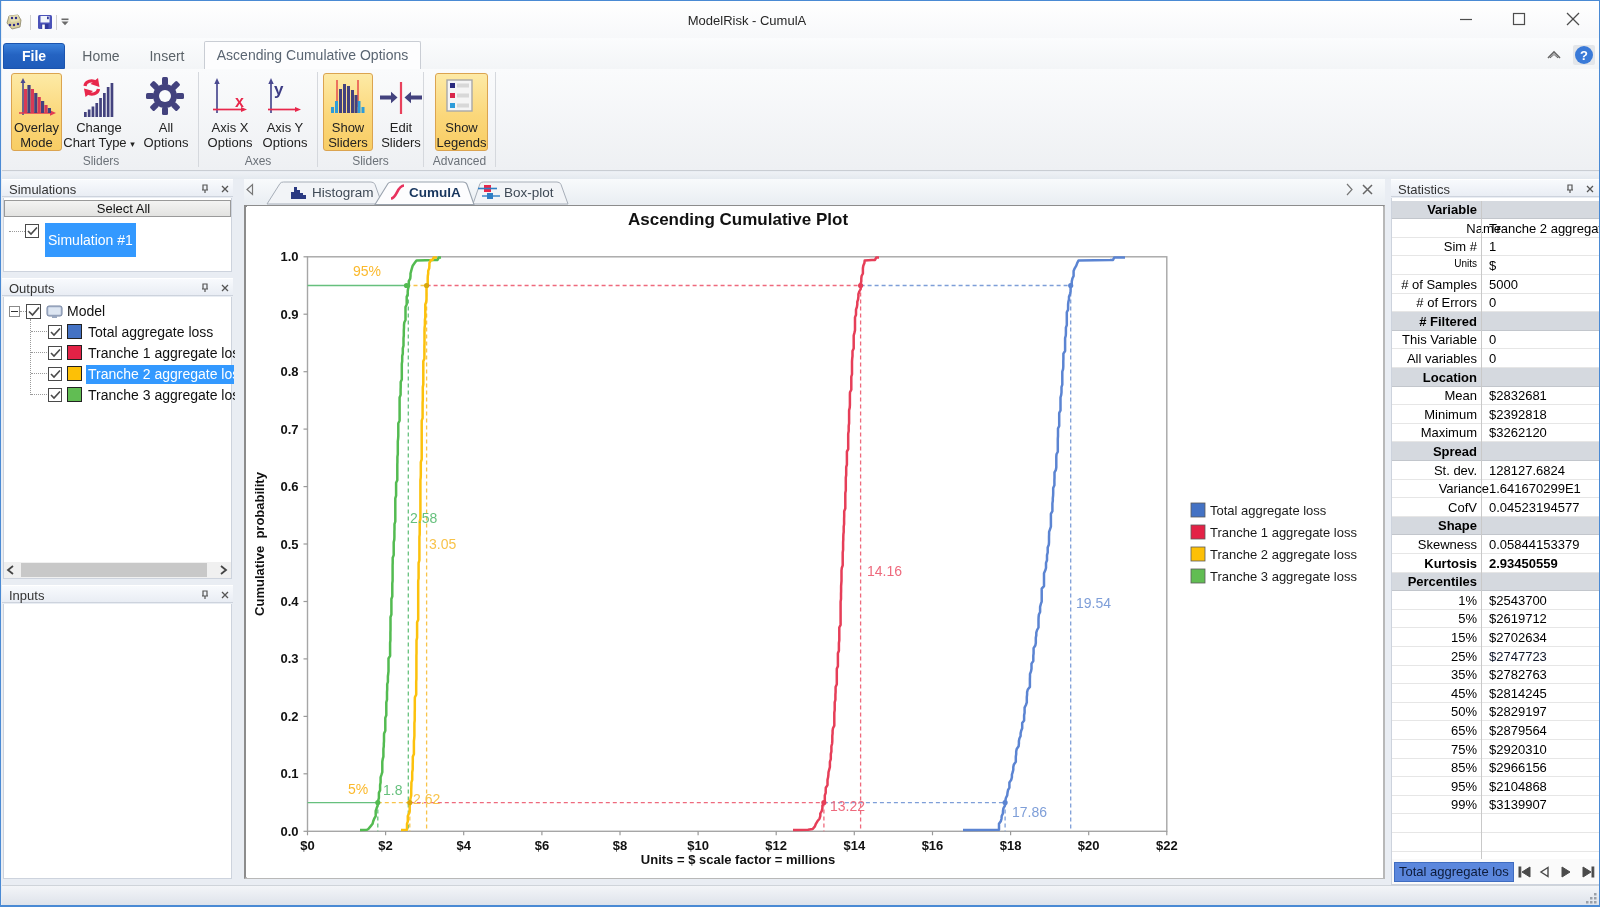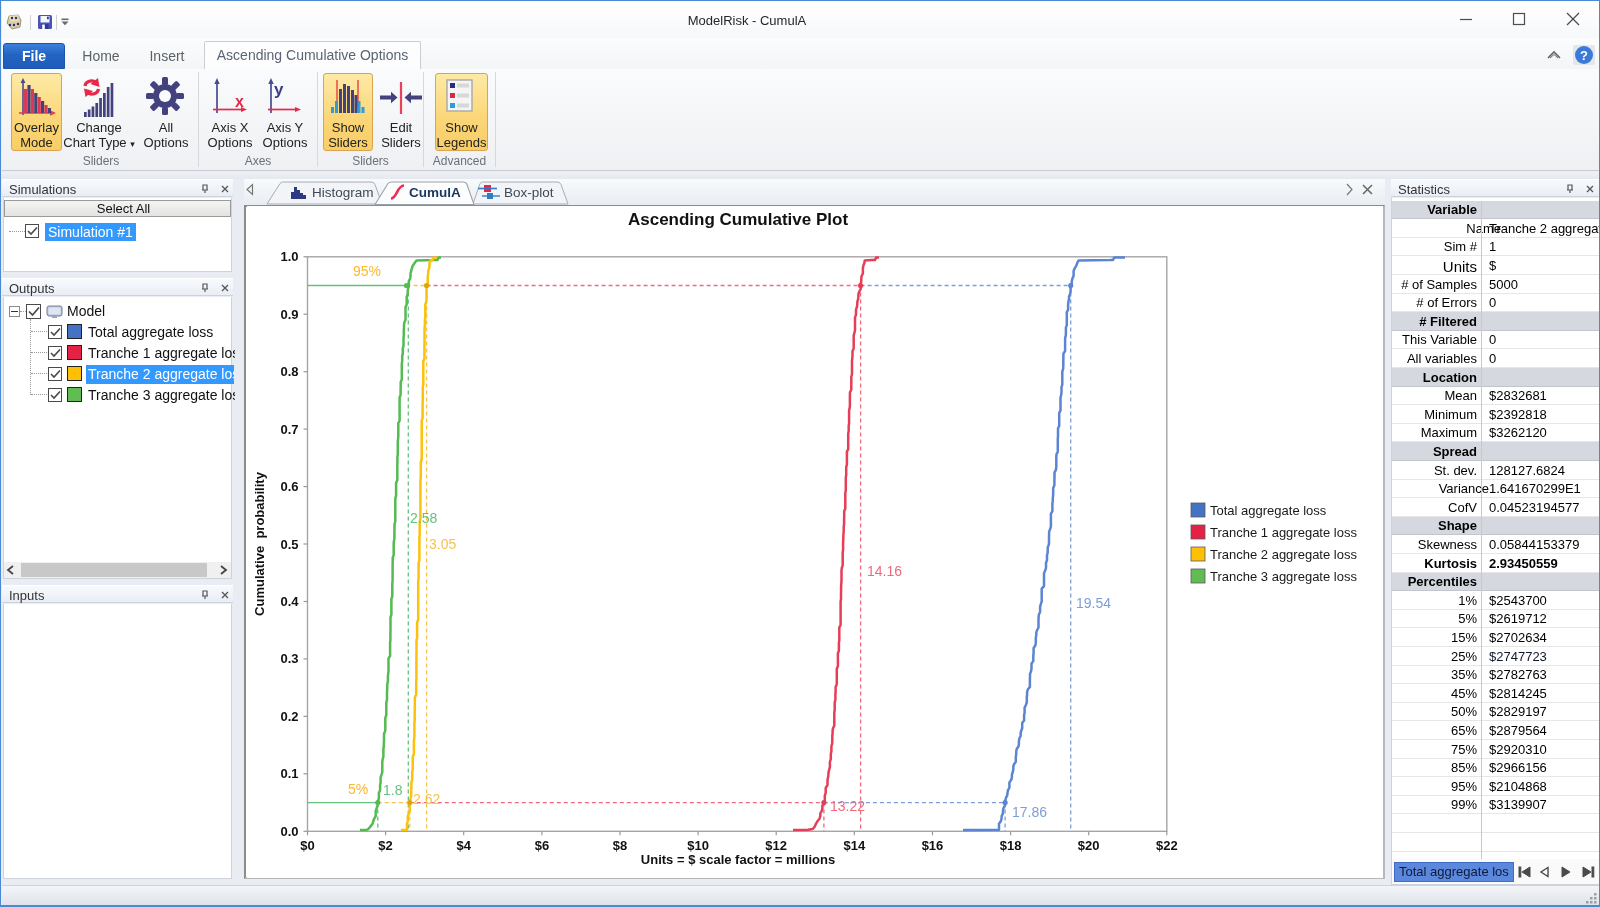--- a/index.html
+++ b/index.html
@@ -197,21 +197,21 @@
         <path d="M3,3 L9,9 M9,3 L3,9" stroke="#555" stroke-width="1.3"></path>
       </svg>
 </div>
 <div class="abs" style="left:2px;top:197px;width:229px;height:74px;background:#fff;border:1px solid #cdd3dd;border-top:none;"></div>
 <div class="abs" style="left:3px;top:199px;width:227px;height:17px;background:linear-gradient(#f4f4f3,#e3e3e1);border:1px solid #9a9a9a;font-size:13px;text-align:center;line-height:15px;color:#111;padding-left:12px;">Select All</div>
 <div class="abs" style="left:8px;top:230px;width:16px;height:1px;border-top:1px dotted #9a9a9a;"></div>
 <div class="abs" style="left:24px;top:223px;width:14px;height:14px;background:#fff;border:1.5px solid #4a4a4a;"></div>
 <svg class="abs" style="left:26px;top:226px" width="11" height="9" viewBox="0 0 11 9">
       <path d="M1,4 L4,7 L10,0.5" fill="none" stroke="#4a4a4a" stroke-width="1.6"></path>
     </svg>
-<div class="abs" style="left:44px;top:222px;background:#3399ff;color:#fff;font-size:14px;padding:0 3px;line-height:18px;">Simulation #1</div>
+<div class="abs" style="left:44px;top:222px;background:#3399ff;color:#fff;font-size:14px;padding:8px 3px;line-height:18px;">Simulation #1</div>
 
 <div class="hdr" style="top:277px;width:231px;">
       <div class="hdrtxt">Outputs</div>
 <svg class="pin" style="left:197px" viewBox="0 0 12 12">
         <path d="M4,2 h4 v5 h-4 z M3,7 h6 M6,7 v3" fill="none" stroke="#555" stroke-width="1.2"></path>
       </svg>
 <svg class="clx" style="left:217px" viewBox="0 0 12 12">
         <path d="M3,3 L9,9 M9,3 L3,9" stroke="#555" stroke-width="1.3"></path>
       </svg>
 </div>
@@ -424,21 +424,21 @@
     </div>
 <div style="position:absolute;left:1391px;top:218.2px;width:232px;height:18.6px;border-bottom:1px solid #e6e6e6;">
       <div style="position:absolute;right:123px;top:1.5px;font-size:13px;color:#000;white-space:nowrap;">Name</div>
       <div style="position:absolute;left:97px;top:1.5px;font-size:13px;color:#000;white-space:nowrap;">Tranche 2 aggregat</div>
     </div>
 <div style="position:absolute;left:1391px;top:236.8px;width:208px;height:18.6px;border-bottom:1px solid #e6e6e6;">
       <div style="position:absolute;right:123px;top:1.5px;font-size:13px;color:#000;white-space:nowrap;">Sim #</div>
       <div style="position:absolute;left:97px;top:1.5px;font-size:13px;color:#000;white-space:nowrap;">1</div>
     </div>
 <div style="position:absolute;left:1391px;top:255.4px;width:208px;height:18.6px;border-bottom:1px solid #e6e6e6;">
-      <div style="position:absolute;right:123px;top:1.5px;font-size:15px;color:#000;white-space:nowrap;">Units</div>
+      <div style="position:absolute;right:123px;top:1.5px;font-size:10px;color:#000;white-space:nowrap;">Units</div>
       <div style="position:absolute;left:97px;top:1.5px;font-size:13px;color:#000;white-space:nowrap;">$</div>
     </div>
 <div style="position:absolute;left:1391px;top:274.0px;width:208px;height:18.6px;border-bottom:1px solid #e6e6e6;">
       <div style="position:absolute;right:123px;top:1.5px;font-size:13px;color:#000;white-space:nowrap;"># of Samples</div>
       <div style="position:absolute;left:97px;top:1.5px;font-size:13px;color:#000;white-space:nowrap;">5000</div>
     </div>
 <div style="position:absolute;left:1391px;top:292.6px;width:208px;height:18.6px;border-bottom:1px solid #e6e6e6;">
       <div style="position:absolute;right:123px;top:1.5px;font-size:13px;color:#000;white-space:nowrap;"># of Errors</div>
       <div style="position:absolute;left:97px;top:1.5px;font-size:13px;color:#000;white-space:nowrap;">0</div>
     </div>

